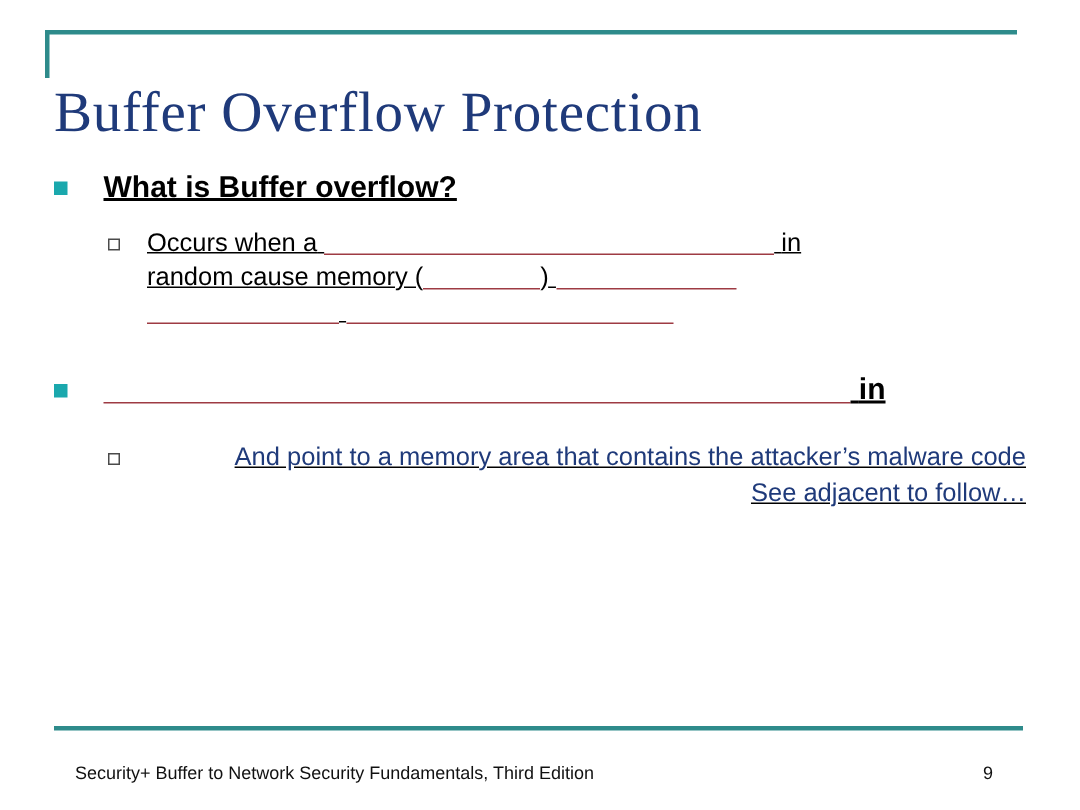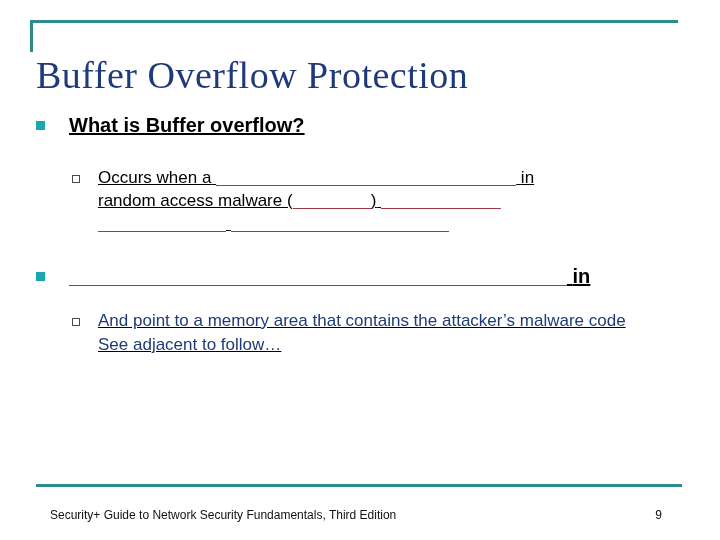--- a/index.html
+++ b/index.html
@@ -120,40 +120,41 @@
     font-size: 15px;
     line-height: 21px;
     color: #1F3A7A;
   }
 
   
   .lvl2-navy .btxt {
     color: #1F3A7A;
     font-size: 17px;
     line-height: 24px;
+    text-align: right;
   }
 
   
   .blank {
     display: inline-block;
     border-bottom: 1.5px solid #9E3B43;
     vertical-align: -3px;
     height: 0;
   }
 
   
   .b-a  { width: 300px; }
   .b-b  { width: 78px;  }
   .b-c  { width: 120px; }
   .b-d  { width: 128px; }
   .b-e  { width: 218px; }
   .b-f  { width: 498px; }
 
   
-  #blk-first { margin-top: 28px; }
+  #blk-first { margin-top: 12px; }
   #blk-second { margin-top: 28px; }
   #blk-second-sub { margin-top: 20px; }
 
   
   #footer-rule {
     position: absolute;
     left: 36px;
     top: 484px;
     width: 646px;
     height: 0;
@@ -190,21 +191,21 @@
 
   <div id="blk-first">
 
     <div class="row lvl2">
       <span class="bullet"></span>
       <span class="btxt">
         <span>Occurs when a</span>
         <span class="blank b-a"></span>
         <span>in</span>
         <br>
-        <span>random access malware (</span><span class="blank b-b"></span><span>)</span>
+        <span>random cause memory (</span><span class="blank b-b"></span><span>)</span>
         <span class="blank b-c"></span>
         <br>
         <span class="blank b-d"></span>
         <span class="blank b-e"></span>
       </span>
     </div>
 
   </div>
 
   <div id="blk-second">
@@ -226,15 +227,15 @@
           <span>See adjacent to follow…</span>
         </span>
       </div>
     </div>
   </div>
 
 </div>
 
 <div id="footer-rule"></div>
 <div id="footer">
-  <span id="footer-source">Security+ Guide to Network Security Fundamentals, Third Edition</span>
+  <span id="footer-source">Security+ Buffer to Network Security Fundamentals, Third Edition</span>
   <span id="footer-page">9</span>
 </div>
 
 </body></html>

